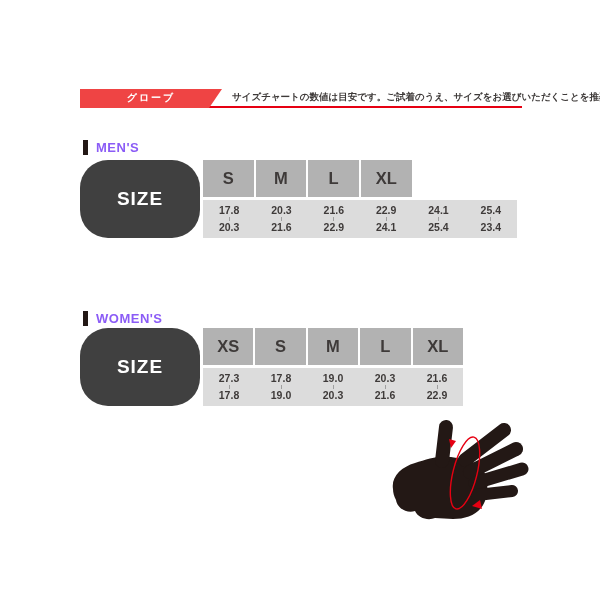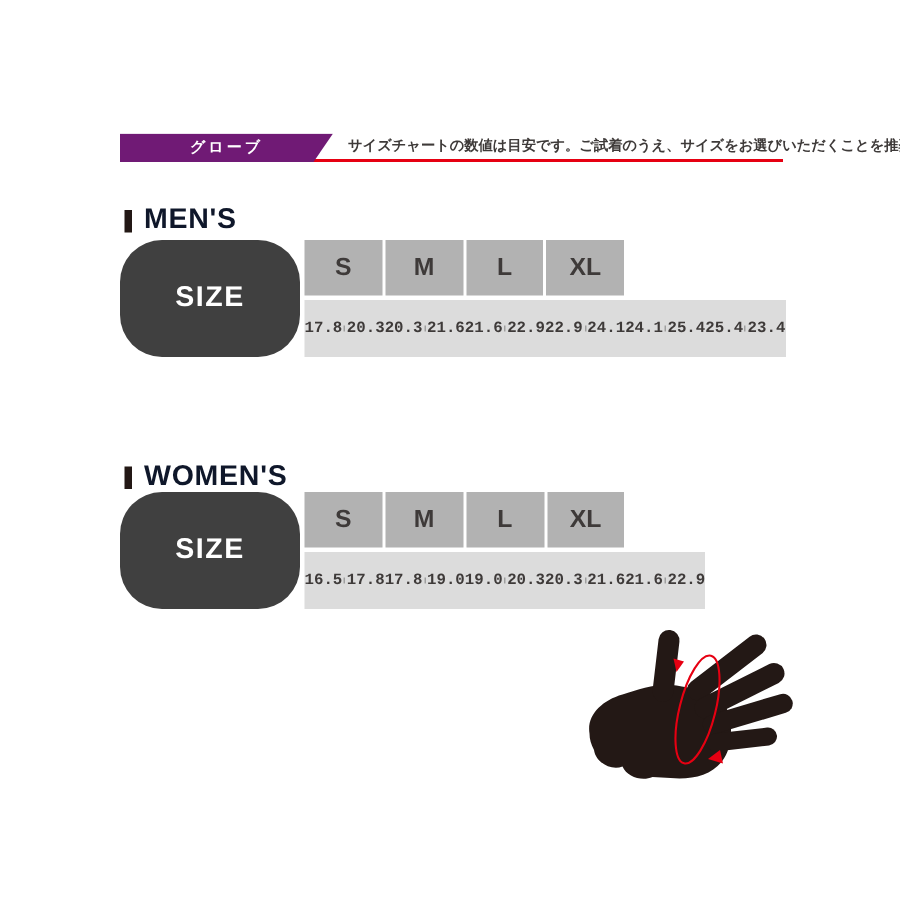--- a/index.html
+++ b/index.html
@@ -4,47 +4,47 @@
 <style>
   html,body{margin:0;padding:0;background:#fff;}
   .page{
     position:relative;width:600px;height:600px;background:#ffffff;
     font-family:"Liberation Sans","DejaVu Sans",sans-serif;
     color:#3e3a39;overflow:hidden;
   }
   
   .topbar{position:absolute;left:80px;top:89px;width:442px;height:17px;border-bottom:2px solid #e60012;}
   .topbar-tab{
-    position:absolute;left:0;top:0;width:142px;height:19px;background:#701a75;
+    position:absolute;left:0;top:0;width:142px;height:19px;background:#ef4444;
     clip-path:polygon(0 0,100% 0,calc(100% - 13px) 100%,0 100%);
     color:#fff;font-size:10px;font-weight:bold;letter-spacing:2px;
     display:flex;align-items:center;justify-content:center;padding-bottom:1px;box-sizing:border-box;
   }
   .topbar-notice{
     position:absolute;left:152px;top:0;height:17px;display:flex;align-items:center;
     font-size:9.5px;font-weight:bold;color:#3e3a39;white-space:nowrap;letter-spacing:0;
   }
   
   .section-title{position:absolute;left:83px;height:16px;display:flex;align-items:center;}
   .section-title .bullet{width:5px;height:15px;background:#231815;margin-right:8px;}
-  .section-title .label{font-size:19px;font-weight:bold;color:#0f172a;letter-spacing:0.5px;}
+  .section-title .label{font-size:13px;font-weight:bold;color:#8b5cf6;letter-spacing:0.5px;}
   
   .size-table{position:absolute;display:flex;height:78px;}
   .size-cell{
     width:120px;background:#404040;color:#fff;display:flex;align-items:center;justify-content:center;
     font-size:19px;font-weight:bold;letter-spacing:1px;flex:0 0 120px;border-radius:28px;
   }
   .cols-wrap{flex:1;display:flex;flex-direction:column;margin-left:3px;}
   .head-row{display:grid;grid-template-columns:repeat(var(--n),1fr);column-gap:2px;height:37px;margin-bottom:3px;}
   .head-cell{
     background:#b2b2b2;display:flex;align-items:center;justify-content:center;
     font-size:16.5px;font-weight:bold;color:#3e3a39;
   }
   .data-row{display:grid;grid-template-columns:repeat(var(--n),1fr);background:#dcdcdc;height:38px;}
-  .data-cell{display:flex;align-items:center;justify-content:center;gap:1px;font-family:Liberation Mono, monospace;}
+  .data-cell{display:flex;flex-direction:column;align-items:center;justify-content:center;gap:1px;}
   .data-cell .val{font-size:10.5px;font-weight:bold;color:#3e3a39;line-height:11px;}
   .data-cell .tick{width:1px;height:4px;background:#9f9f9f;}
   .mens-table{left:80px;top:160px;width:437px;}
   .womens-table{left:80px;top:328px;width:383px;}
   .mens-title{top:139px;}
   .womens-title{top:310px;}
   
   .glove{position:absolute;left:385px;top:415px;width:150px;height:120px;}
 </style>
 </head>
@@ -123,33 +123,34 @@
   <div class="section-title womens-title">
     <span class="bullet"></span>
     <span class="label">WOMEN'S</span>
   </div>
 
   <div class="size-table womens-table" style="--n:5;">
     <div class="size-cell">SIZE</div>
     <div class="cols-wrap">
       <div class="head-row">
 
+          <div class="head-cell">XS</div>
 
           <div class="head-cell">S</div>
 
           <div class="head-cell">M</div>
 
           <div class="head-cell">L</div>
 
           <div class="head-cell">XL</div>
         </div>
       <div class="data-row">
 
           <div class="data-cell">
-            <span class="val">16.5</span>
+            <span class="val">27.3</span>
             <span class="tick"></span>
             <span class="val">17.8</span>
           </div>
 
           <div class="data-cell">
             <span class="val">17.8</span>
             <span class="tick"></span>
             <span class="val">19.0</span>
           </div>
 

